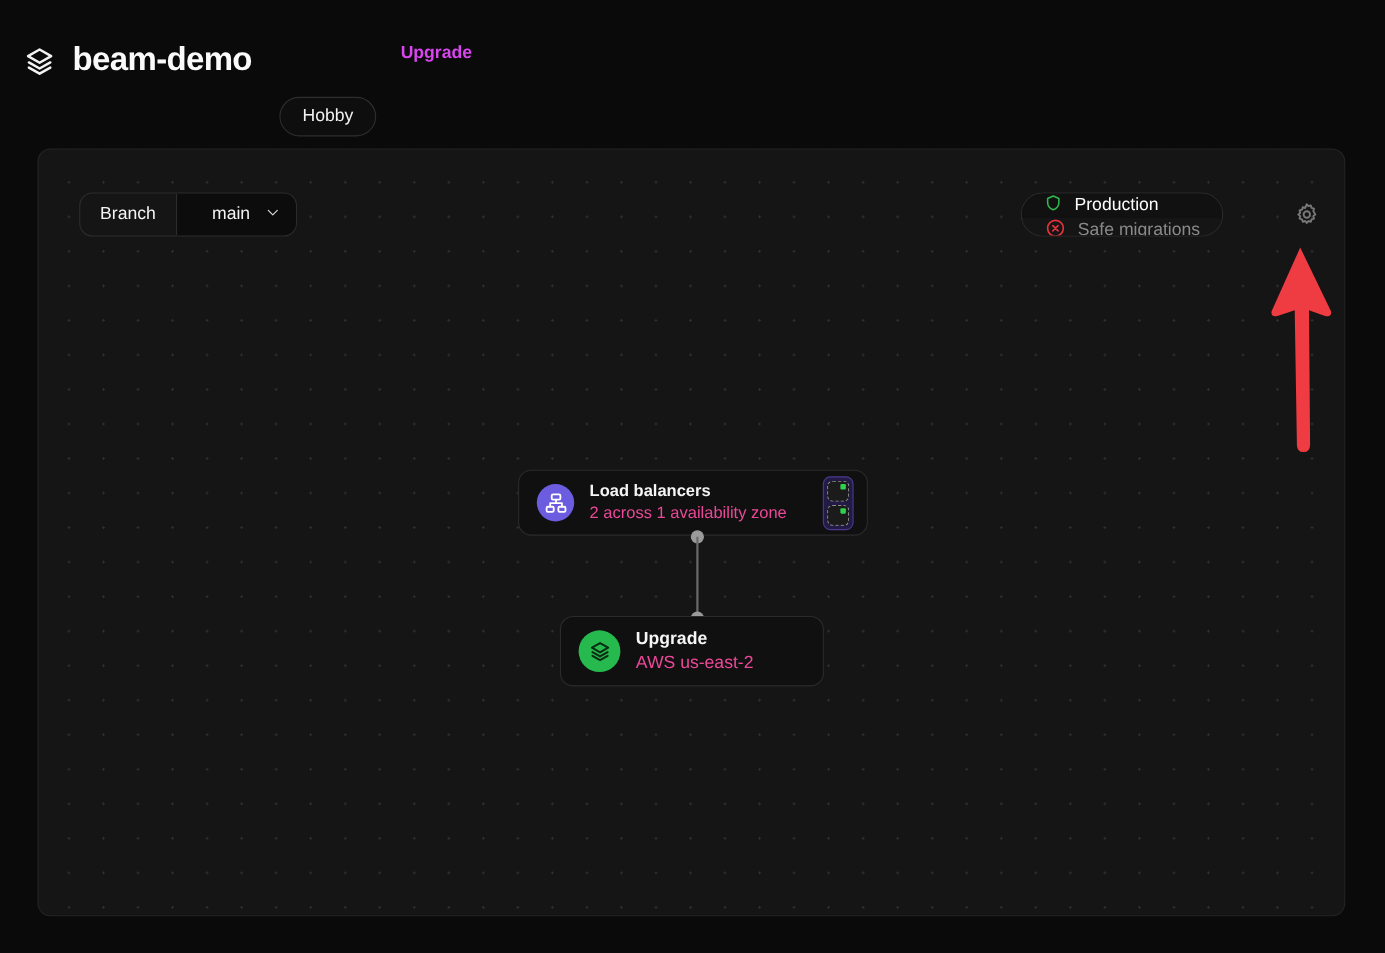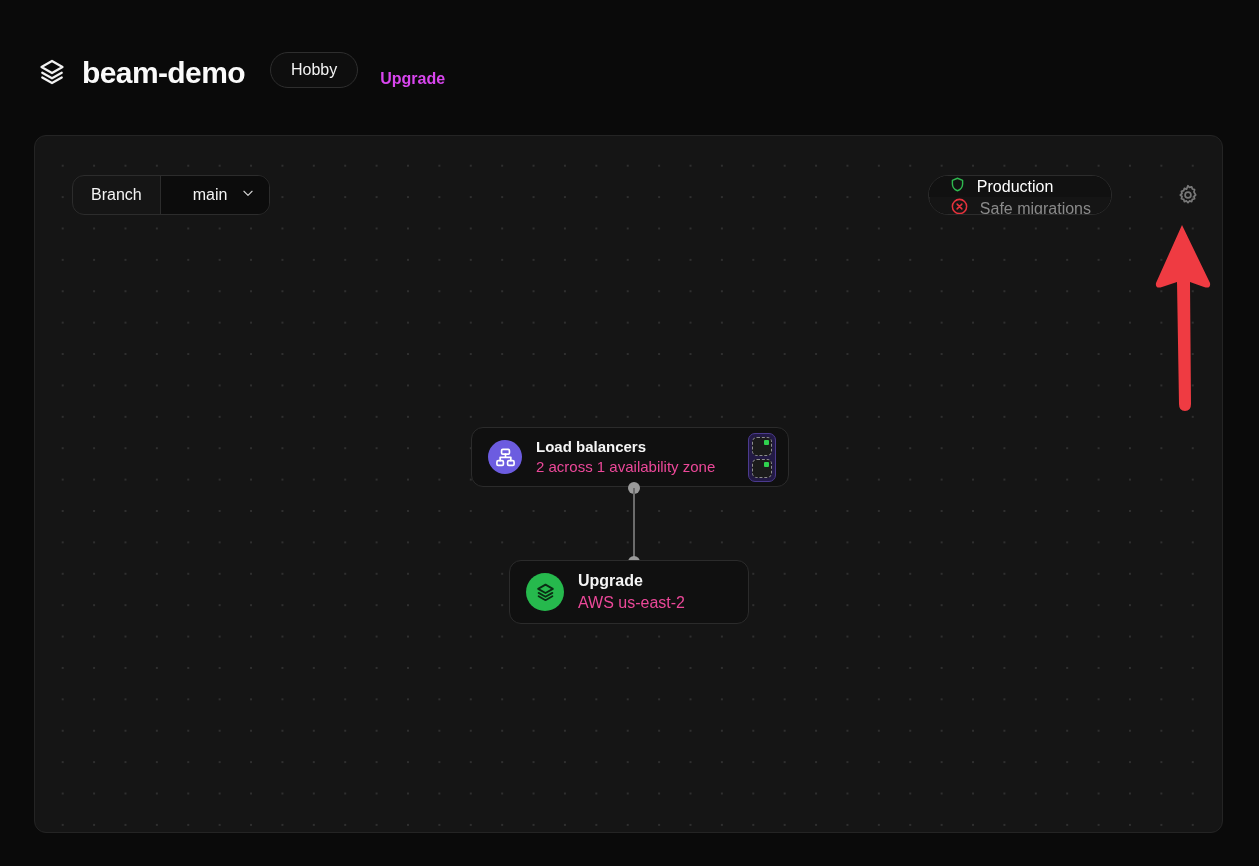--- a/index.html
+++ b/index.html
@@ -8,24 +8,24 @@
     width: 1259px;
     height: 866px;
     background: #0a0a0a;
     font-family: "Liberation Sans", sans-serif;
     overflow: hidden;
   }
 
   
   .topbar {
     position: absolute;
-    left: 36px;
+    left: 20px;
     top: 40px;
     display: flex;
-    align-items: flex-end;
+    align-items: flex-start;
     gap: 0;
     height: 48px;
   }
   .brand-logo {
     width: 32px; height: 32px;
     margin-right: 14px;
     display: flex; align-items: center; justify-content: center;
   }
   .project-title {
     font-size: 30px;
@@ -39,20 +39,21 @@
     margin-left: 25px;
     height: 36px;
     padding: 0 20px;
     border: 1px solid #2e2e2e;
     border-radius: 18px;
     display: flex; align-items: center;
     font-size: 16px;
     color: #f2f2f2;
     background: #0e0e0e;
     white-space: nowrap;
+    margin-top: 48px;
   }
   .upgrade-link {
     margin-left: 22px;
     font-size: 16px;
     font-weight: bold;
     color: #d946ef;
     white-space: nowrap;
     cursor: pointer;
   }
 

